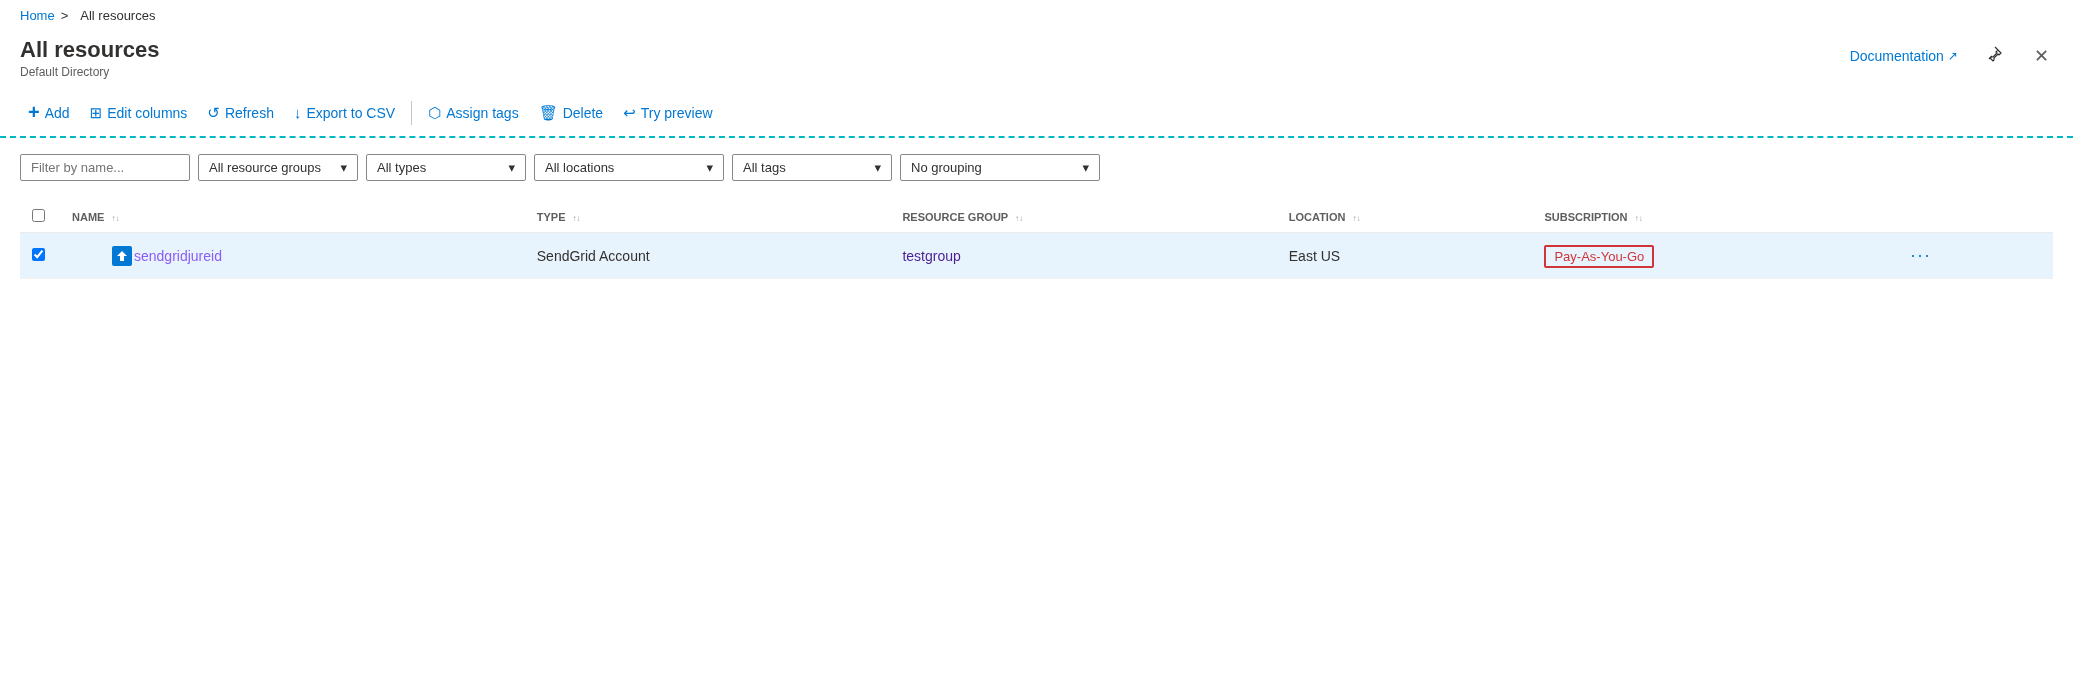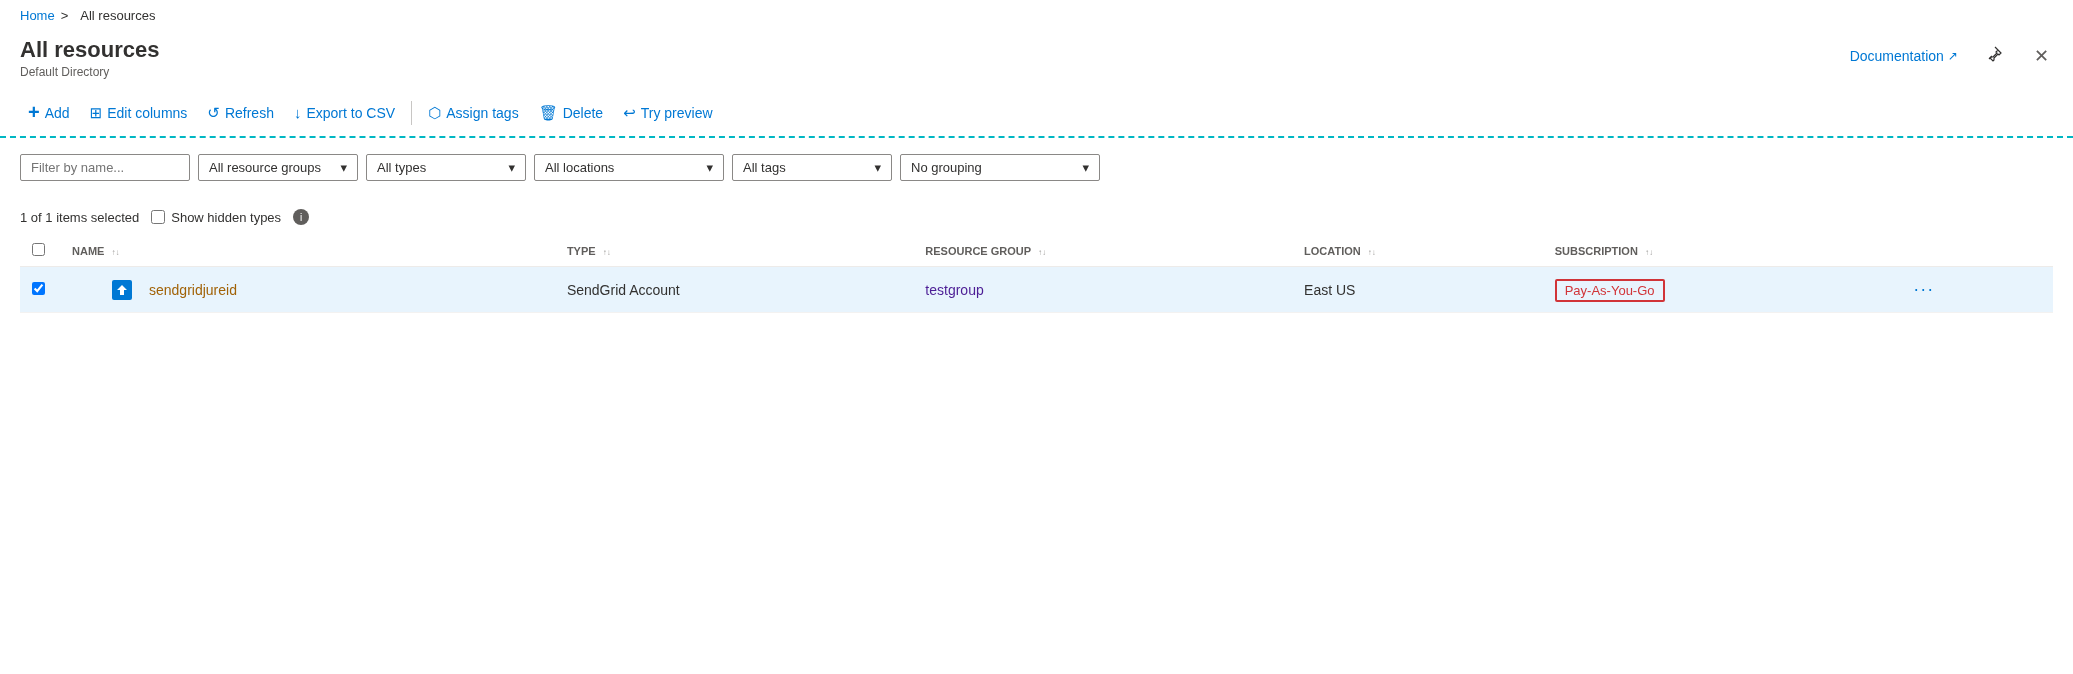--- a/index.html
+++ b/index.html
@@ -17,38 +17,38 @@
     .icon-btn { background: none; border: none; cursor: pointer; color: #605e5c; font-size: 16px; padding: 4px; }
 
     .toolbar { display: flex; align-items: center; padding: 8px 20px; gap: 4px; border-bottom: 2px dashed #00b7c3; }
     .tool-btn { display: flex; align-items: center; gap: 5px; background: none; border: none; color: #0078d4; font-size: 14px; cursor: pointer; padding: 4px 8px; border-radius: 2px; }
     .separator { width: 1px; height: 24px; background: #c8c6c4; margin: 0 4px; }
 
     .content { padding: 16px 20px; }
     .subscriptions-label { font-size: 14px; margin-bottom: 12px; }
     .subscriptions-label strong { font-weight: 600; }
 
-    .filters { display: flex; align-items: center; gap: 8px; margin-bottom: 28px; flex-wrap: wrap; }
+    .filters { display: flex; align-items: center; gap: 8px; margin-bottom: 20px; flex-wrap: wrap; }
     .filter-input { border: 1px solid #8a8886; padding: 5px 10px; font-size: 13px; color: #605e5c; border-radius: 2px; width: 170px; background: #fff; }
     .filter-select { border: 1px solid #8a8886; padding: 5px 10px; font-size: 13px; color: #323130; border-radius: 2px; background: #fff; cursor: pointer; display: flex; align-items: center; gap: 16px; min-width: 160px; justify-content: space-between; }
     .filter-select-wide { min-width: 190px; text-align: center; }
     .filter-select-nogroup { min-width: 200px; justify-content: space-between; }
 
     .row-info { display: flex; align-items: center; gap: 12px; margin-bottom: 10px; font-size: 13px; color: #323130; }
     .checkbox-label { display: flex; align-items: center; gap: 6px; cursor: pointer; }
     .checkbox-label input[type="checkbox"] { width: 14px; height: 14px; cursor: pointer; }
     .info-icon { display: inline-flex; align-items: center; justify-content: center; width: 16px; height: 16px; border-radius: 50%; background: #605e5c; color: #fff; font-size: 10px; cursor: pointer; font-style: normal; }
 
     .table { width: 100%; border-collapse: collapse; }
     .table th { text-align: left; font-size: 11px; font-weight: 600; color: #605e5c; text-transform: uppercase; padding: 8px 12px; border-bottom: 1px solid #edebe9; user-select: none; }
     .table th .sort-icons { display: inline-flex; flex-direction: column; margin-left: 4px; font-size: 8px; line-height: 1; color: #a19f9d; }
     .table td { padding: 10px 12px; border-bottom: 1px solid #f3f2f1; font-size: 14px; vertical-align: middle; }
     .table tr.selected td { background: #e8f4fd; }
 
-    .resource-name { color: #a16207; text-decoration: none; display: flex; align-items: center; gap: 17px; cursor: pointer; padding-left: 40px; }
+    .resource-name { color: #8b5cf6; text-decoration: none; display: flex; align-items: center; gap: 2px; cursor: pointer; padding-left: 40px; }
 
     .link-blue { color: #4c1d95; text-decoration: none; cursor: pointer; }
 
     .subscription-badge { border: 2px solid #d13438; color: #d13438; padding: 2px 8px; border-radius: 2px; font-size: 13px; font-weight: 500; }
 
     .more-btn { color: #0078d4; font-size: 18px; cursor: pointer; background: none; border: none; padding: 2px 8px; letter-spacing: 1px; }
 
     .th-checkbox { width: 40px; }
     .td-checkbox { width: 40px; }
 
@@ -147,28 +147,20 @@
       <span>All tags</span>
       <span>▾</span>
     </div>
 
     <div class="filter-select filter-select-nogroup">
       <span>No grouping</span>
       <span>▾</span>
     </div>
   </div>
 
-  <div class="row-info">
-    <span>1 of 1 items selected</span>
-    <label class="checkbox-label">
-      <input type="checkbox" style="">
-      <span>Show hidden types</span>
-    </label>
-    <span class="info-icon">i</span>
-  </div>
 
   <table class="table">
     <thead>
       <tr>
         <th class="th-checkbox">
           <input type="checkbox" style="">
         </th>
         <th>
           <span>NAME</span>
           <span class="sort-icons">↑↓</span>

